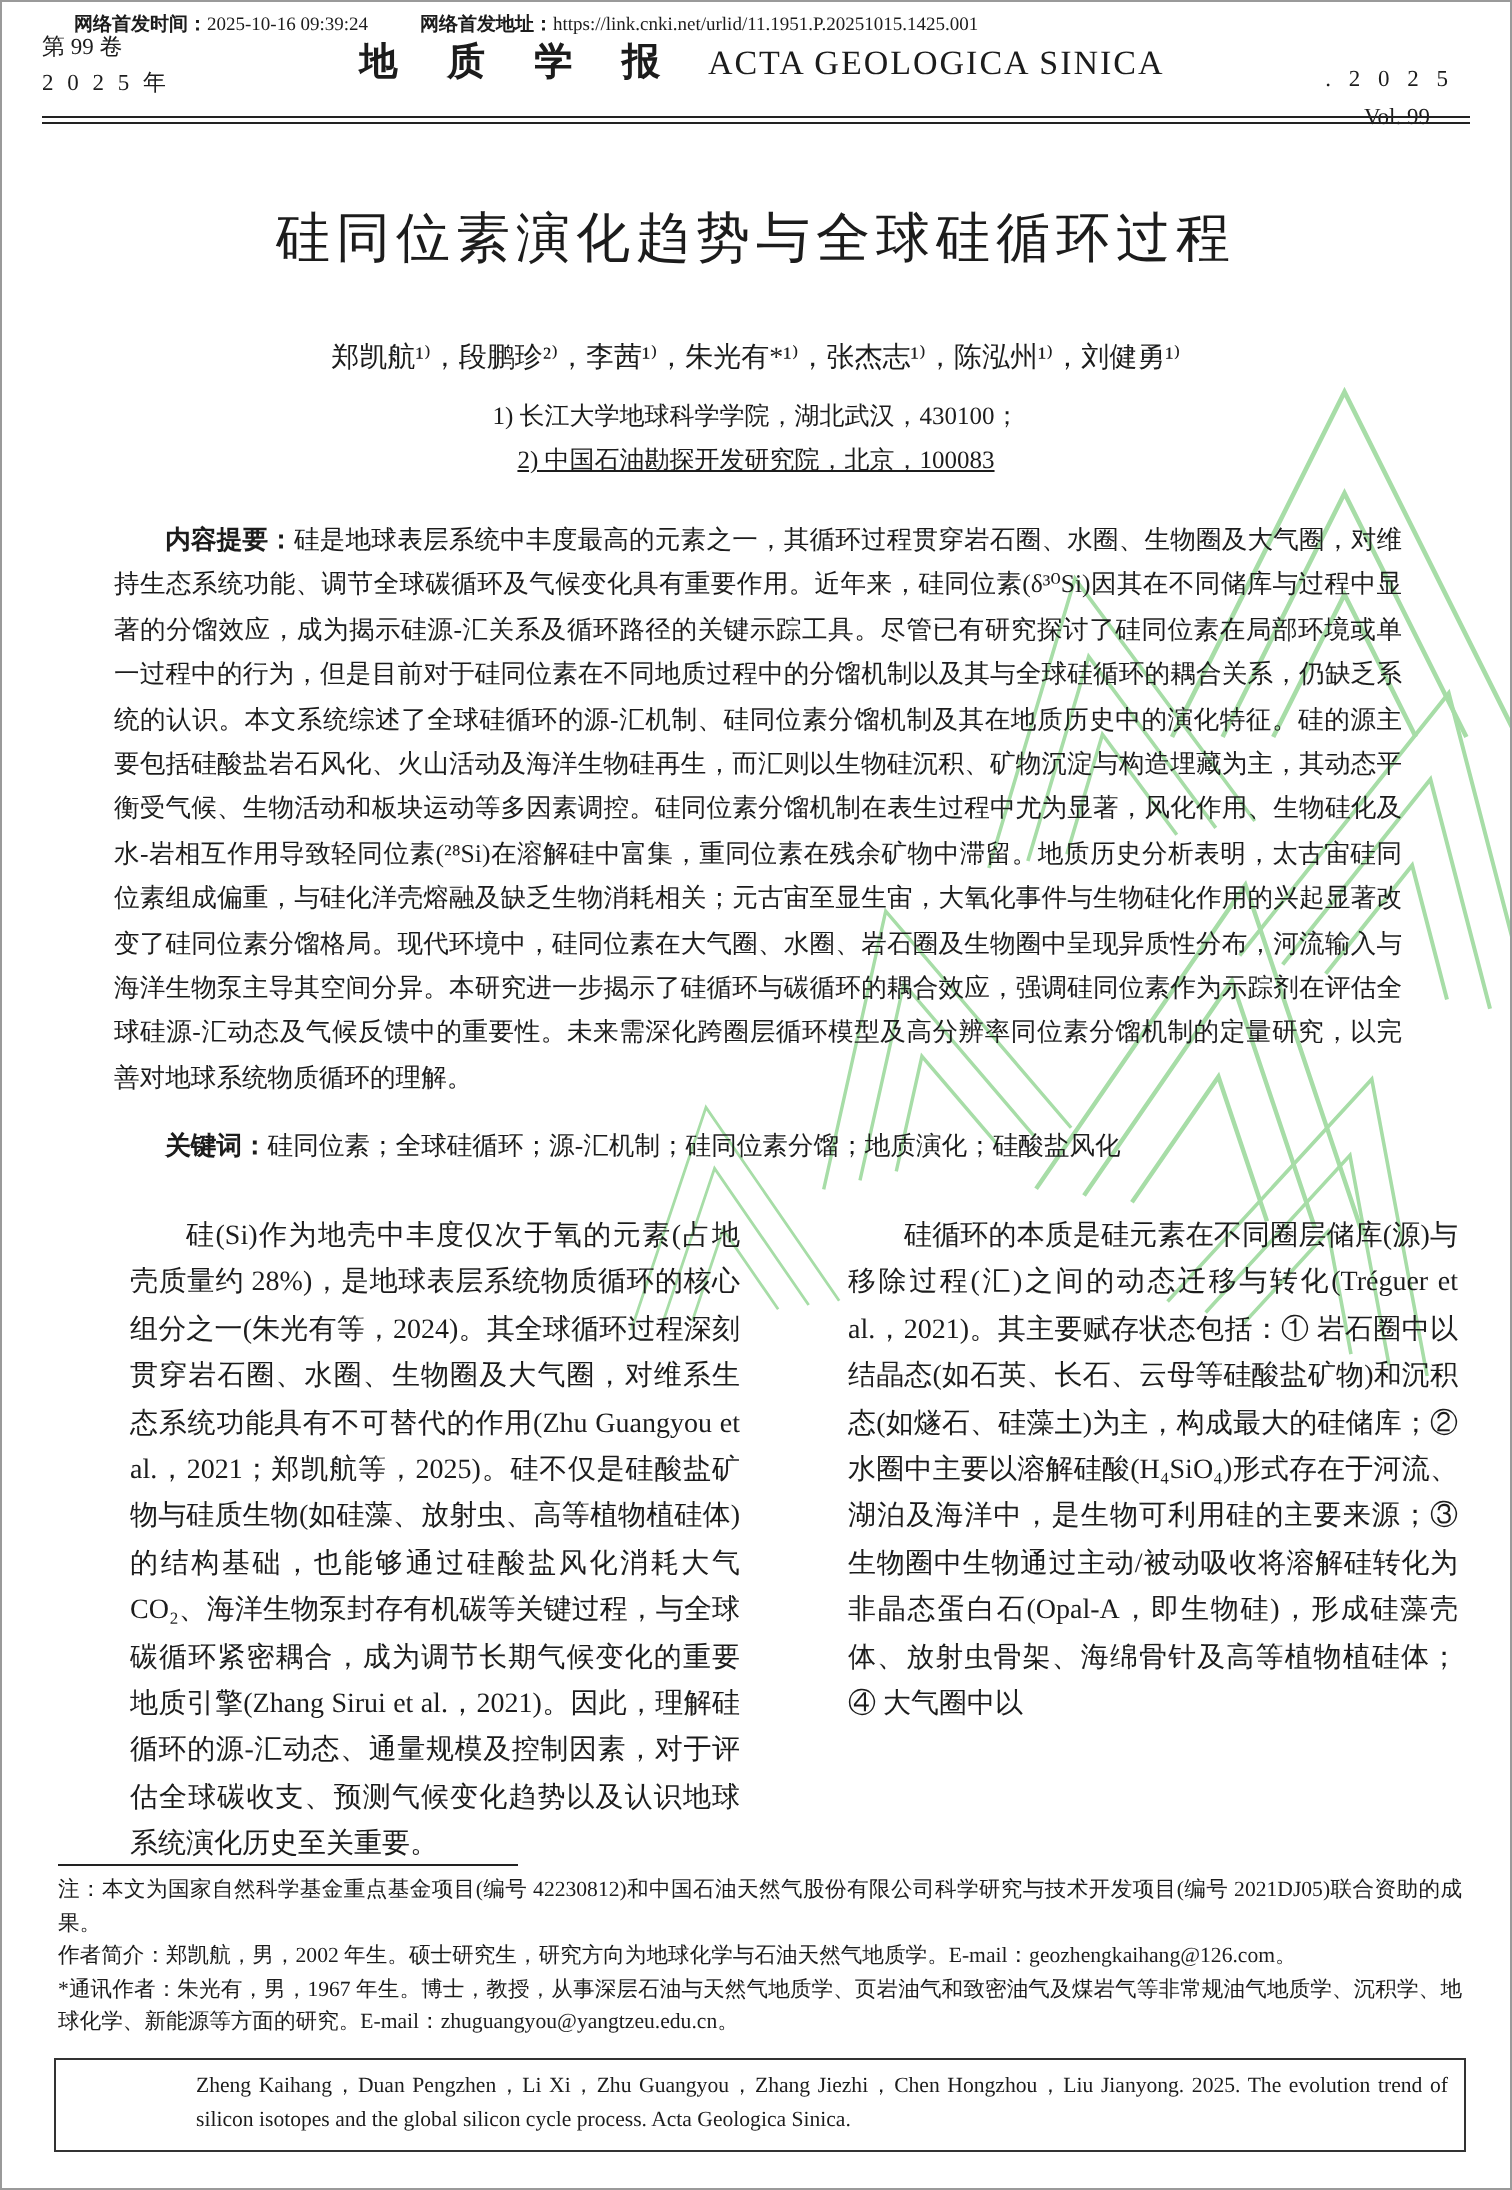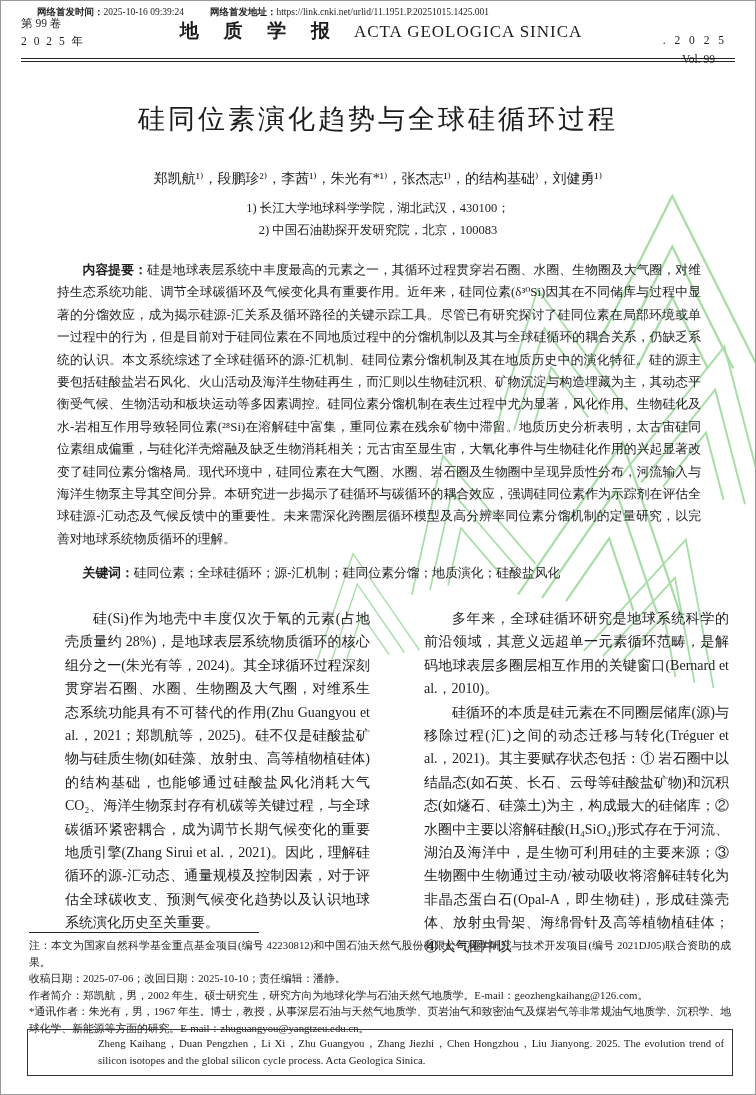--- a/index.html
+++ b/index.html
@@ -27,21 +27,21 @@
   .vol-en{position:absolute;top:12px;right:40px;font-size:11.5px;margin-top:40px;}
   .year-en{position:absolute;top:33px;right:28px;font-size:11.5px;letter-spacing:3px;}
   .dbl-rule{position:absolute;top:57px;left:20px;right:20px;height:2px;
     border-top:1.6px solid #222;border-bottom:1.6px solid #222;}
 
   
   .title{position:absolute;top:100px;left:0;width:100%;text-align:center;
     font-size:27px;font-weight:normal;letter-spacing:3px;}
   .authors{position:absolute;top:169px;left:0;width:100%;text-align:center;font-size:14px;}
   .affil1{position:absolute;top:199px;left:0;width:100%;text-align:center;font-size:12.5px;}
-  .affil2{position:absolute;top:221px;left:0;width:100%;text-align:center;font-size:12.5px;}
+  .affil2{position:absolute;top:221px;left:0;width:100%;text-align:center;font-size:12.5px;text-decoration:underline;}
 
   
   .abstract{position:absolute;top:258px;left:56px;width:644px;
     font-size:12.8px;line-height:22.4px;text-align:justify;text-indent:2em;}
   .abstract .lbl{font-weight:bold;}
   .keywords{position:absolute;top:561px;left:56px;width:644px;
     font-size:12.8px;line-height:22px;text-indent:2em;}
   .keywords .lbl{font-weight:bold;}
 
   
@@ -91,46 +91,44 @@
   <div class="vol-cn">第 99 卷</div>
   <div class="year-cn">2 0 2 5 年</div>
   <div class="journal">
     <span class="cn">地 质 学 报</span><span class="en">ACTA GEOLOGICA SINICA</span>
   </div>
   <div class="vol-en">Vol. 99</div>
   <div class="year-en">. 2 0 2 5</div>
   <div class="dbl-rule"></div>
 
   <div class="title">硅同位素演化趋势与全球硅循环过程</div>
-  <div class="authors">郑凯航¹⁾，段鹏珍²⁾，李茜¹⁾，朱光有*¹⁾，张杰志¹⁾，的结构基础⁾，刘健勇¹⁾</div>
+  <div class="authors">郑凯航¹⁾，段鹏珍²⁾，李茜¹⁾，朱光有*¹⁾，张杰志¹⁾，陈泓州¹⁾，刘健勇¹⁾</div>
   <div class="affil1">1) 长江大学地球科学学院，湖北武汉，430100；</div>
   <div class="affil2">2) 中国石油勘探开发研究院，北京，100083</div>
 
   <div class="abstract">
     <span class="lbl">内容提要：</span><span>硅是地球表层系统中丰度最高的元素之一，其循环过程贯穿岩石圈、水圈、生物圈及大气圈，对维持生态系统功能、调节全球碳循环及气候变化具有重要作用。近年来，硅同位素(δ³⁰Si)因其在不同储库与过程中显著的分馏效应，成为揭示硅源-汇关系及循环路径的关键示踪工具。尽管已有研究探讨了硅同位素在局部环境或单一过程中的行为，但是目前对于硅同位素在不同地质过程中的分馏机制以及其与全球硅循环的耦合关系，仍缺乏系统的认识。本文系统综述了全球硅循环的源-汇机制、硅同位素分馏机制及其在地质历史中的演化特征。硅的源主要包括硅酸盐岩石风化、火山活动及海洋生物硅再生，而汇则以生物硅沉积、矿物沉淀与构造埋藏为主，其动态平衡受气候、生物活动和板块运动等多因素调控。硅同位素分馏机制在表生过程中尤为显著，风化作用、生物硅化及水-岩相互作用导致轻同位素(²⁸Si)在溶解硅中富集，重同位素在残余矿物中滞留。地质历史分析表明，太古宙硅同位素组成偏重，与硅化洋壳熔融及缺乏生物消耗相关；元古宙至显生宙，大氧化事件与生物硅化作用的兴起显著改变了硅同位素分馏格局。现代环境中，硅同位素在大气圈、水圈、岩石圈及生物圈中呈现异质性分布，河流输入与海洋生物泵主导其空间分异。本研究进一步揭示了硅循环与碳循环的耦合效应，强调硅同位素作为示踪剂在评估全球硅源-汇动态及气候反馈中的重要性。未来需深化跨圈层循环模型及高分辨率同位素分馏机制的定量研究，以完善对地球系统物质循环的理解。</span>
   </div>
 
   <div class="keywords">
     <span class="lbl">关键词：</span><span>硅同位素；全球硅循环；源-汇机制；硅同位素分馏；地质演化；硅酸盐风化</span>
   </div>
 
   <div class="columns">
     <div class="col">
       <p>硅(Si)作为地壳中丰度仅次于氧的元素(占地壳质量约 28%)，是地球表层系统物质循环的核心组分之一(朱光有等，2024)。其全球循环过程深刻贯穿岩石圈、水圈、生物圈及大气圈，对维系生态系统功能具有不可替代的作用(Zhu Guangyou et al.，2021；郑凯航等，2025)。硅不仅是硅酸盐矿物与硅质生物(如硅藻、放射虫、高等植物植硅体)的结构基础，也能够通过硅酸盐风化消耗大气 CO₂、海洋生物泵封存有机碳等关键过程，与全球碳循环紧密耦合，成为调节长期气候变化的重要地质引擎(Zhang Sirui et al.，2021)。因此，理解硅循环的源-汇动态、通量规模及控制因素，对于评估全球碳收支、预测气候变化趋势以及认识地球系统演化历史至关重要。</p>
     </div>
     <div class="col">
-      <p>多年来，全球硅循环研究是地球系统科学的前沿领域，其意义远超单一元素循环范畴，是解码地球表层多圈层相互作用的关键窗口(Bernard et al.，2010)。</p>
       <p>硅循环的本质是硅元素在不同圈层储库(源)与移除过程(汇)之间的动态迁移与转化(Tréguer et al.，2021)。其主要赋存状态包括：① 岩石圈中以结晶态(如石英、长石、云母等硅酸盐矿物)和沉积态(如燧石、硅藻土)为主，构成最大的硅储库；② 水圈中主要以溶解硅酸(H₄SiO₄)形式存在于河流、湖泊及海洋中，是生物可利用硅的主要来源；③ 生物圈中生物通过主动/被动吸收将溶解硅转化为非晶态蛋白石(Opal-A，即生物硅)，形成硅藻壳体、放射虫骨架、海绵骨针及高等植物植硅体；④ 大气圈中以</p>
     </div>
   </div>
 
   <div class="fn-rule"></div>
   <div class="footnotes">
     <p>注：本文为国家自然科学基金重点基金项目(编号 42230812)和中国石油天然气股份有限公司科学研究与技术开发项目(编号 2021DJ05)联合资助的成果。</p>
-    <p>收稿日期：2025-07-06；改回日期：2025-10-10；责任编辑：潘静。</p>
     <p>作者简介：郑凯航，男，2002 年生。硕士研究生，研究方向为地球化学与石油天然气地质学。E-mail：geozhengkaihang@126.com。</p>
     <p>*通讯作者：朱光有，男，1967 年生。博士，教授，从事深层石油与天然气地质学、页岩油气和致密油气及煤岩气等非常规油气地质学、沉积学、地球化学、新能源等方面的研究。E-mail：zhuguangyou@yangtzeu.edu.cn。</p>
   </div>
 
   <div class="citebox">
     <p class="cite-en">Zheng Kaihang，Duan Pengzhen，Li Xi，Zhu Guangyou，Zhang Jiezhi，Chen Hongzhou，Liu Jianyong. 2025. The evolution trend of silicon isotopes and the global silicon cycle process. Acta Geologica Sinica.</p>
   </div>
 
 </div>
 

